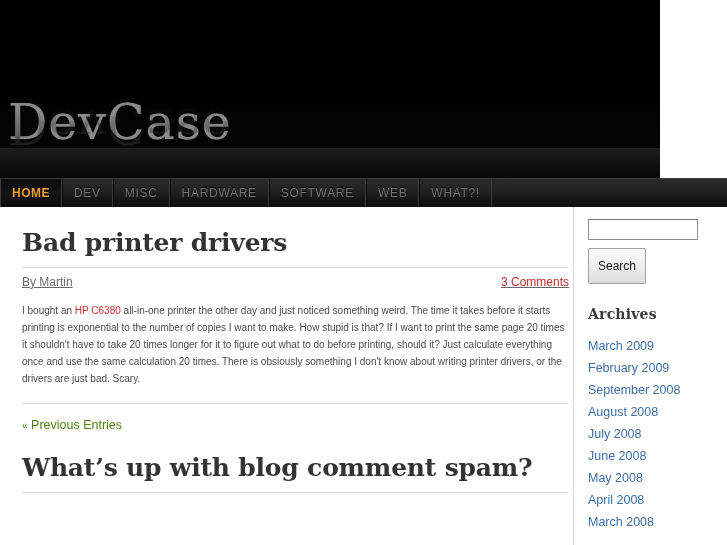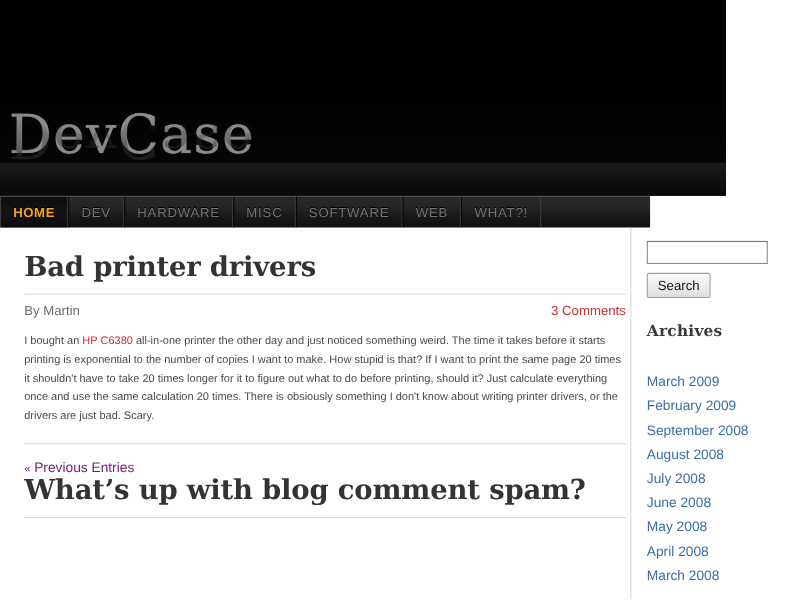--- a/index.html
+++ b/index.html
@@ -54,21 +54,21 @@
     transform: scaleY(-1);
     transform-origin: top left;
     opacity: 0.75;
     -webkit-mask-image: linear-gradient(to top, rgba(0,0,0,0) 10%, rgba(0,0,0,0.9) 95%);
     mask-image: linear-gradient(to top, rgba(0,0,0,0) 10%, rgba(0,0,0,0.9) 95%);
   }
 
   
   .nav {
     position: absolute; left: 0; top: 178px;
-    width: 591px; height: 29px;
+    width: 727px; height: 29px;
     background: linear-gradient(to bottom, #2a2a2a 0%, #232323 40%, #161616 70%, #101010 100%);
     border-top: 1px solid #3a3a3a;
     display: flex;
     align-items: stretch;
   }
   .nav-item {
     display: flex; align-items: center;
     padding: 0 11px;
     font-size: 12px;
     letter-spacing: 0.7px;
@@ -117,67 +117,68 @@
     line-height: 1.15;
     letter-spacing: -0.2px;
   }
   .post-title a { color: #333; text-decoration: none; }
   .meta-rule { height: 1px; background: #dcdcdc; margin: 0 0 7px 0; }
   .post-meta {
     display: flex; justify-content: space-between; align-items: center;
     font-size: 12px;
     color: #666666;
     margin-bottom: 13px;
+    text-decoration: underline;
   }
   .post-meta .author { color: #6b6b6b; }
   .post-meta .comments { color: #c32e2e; cursor: pointer; }
   .post-body {
     font-size: 10px;
     line-height: 17px;
     color: #4a4a4a;
     margin: 0 0 16px 0;
   }
   .post-body a, .cat-line a { color: #cf2b2b; text-decoration: none; cursor: pointer; }
   .cat-line { font-size: 12.5px; color: #4a4a4a; margin: 0 0 15px 0; }
   .post-sep { height: 1px; background: #dcdcdc; margin: 0 0 14px 0; }
   .prev-entries {
-    font-size: 12.5px; color: #701a75; cursor: pointer; 
+    font-size: 12.5px; color: #4d7c0f; cursor: pointer; margin-bottom: 22px;
   }
   .prev-entries .chev { font-size: 10px; }
 
   
   .search-input {
     width: 110px; height: 21px;
     border: 1px solid #8d8d8d;
     border-top-color: #767676;
     background: #fff;
     font-family: "Liberation Sans", sans-serif;
     font-size: 12px;
     padding: 0 3px;
     color: #222;
     outline: none;
   }
   .search-button {
     margin-top: 8px;
-    height: 23px;
+    height: 36px;
     padding: 0 9px;
     font-family: "Liberation Sans", sans-serif;
     font-size: 12px;
     color: #111;
     background: linear-gradient(to bottom, #fbfbfb 0%, #ececec 55%, #dcdcdc 100%);
     border: 1px solid #a0a0a0;
     border-radius: 2px;
     cursor: pointer;
   }
   .widget-title {
     font-family: "DejaVu Serif", "Liberation Serif", serif;
     font-size: 14px;
     font-weight: bold;
     color: #3a3a3a;
-    margin: 22px 0 27px 0;
+    margin: 22px 0 13px 0;
     letter-spacing: 0.2px;
   }
   .archive-list { list-style: none; margin: 0; padding: 0; }
   .archive-list li {
     font-size: 12.5px;
     line-height: 22px;
     color: #3b6ea5;
     cursor: pointer;
     white-space: nowrap;
   }
@@ -192,22 +193,22 @@
     <div class="header-floor"></div>
     <div class="logo-wrap">
       <div class="logo">DevCase</div>
     </div>
     <div class="logo-reflection">DevCase</div>
   </div>
 
   <div class="nav" id="nav-root">
       <div class="nav-item active">HOME</div>
       <div class="nav-item">DEV</div>
+      <div class="nav-item">MISC</div>
       <div class="nav-item">HARDWARE</div>
-      <div class="nav-item">MISC</div>
       <div class="nav-item">SOFTWARE</div>
       <div class="nav-item">WEB</div>
       <div class="nav-item">WHAT?!</div>
     </div>
 
   <div class="body-area">
 
     <div class="content">
 
       <div>

